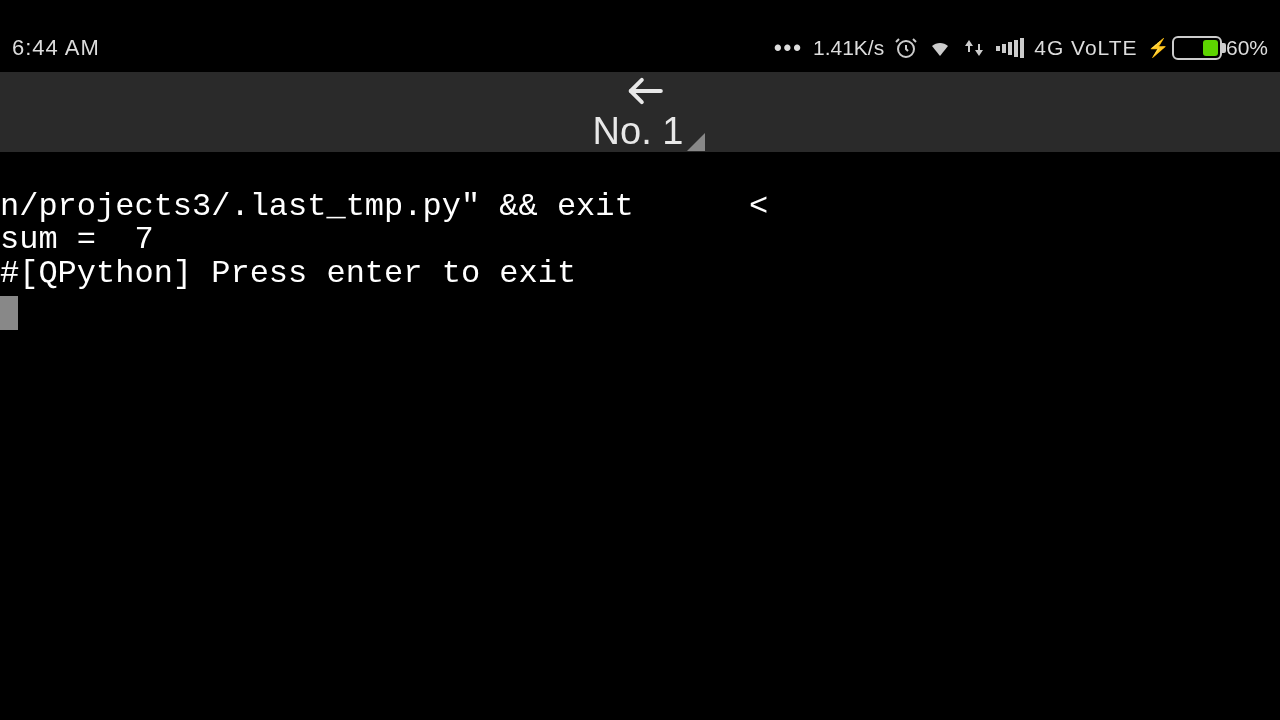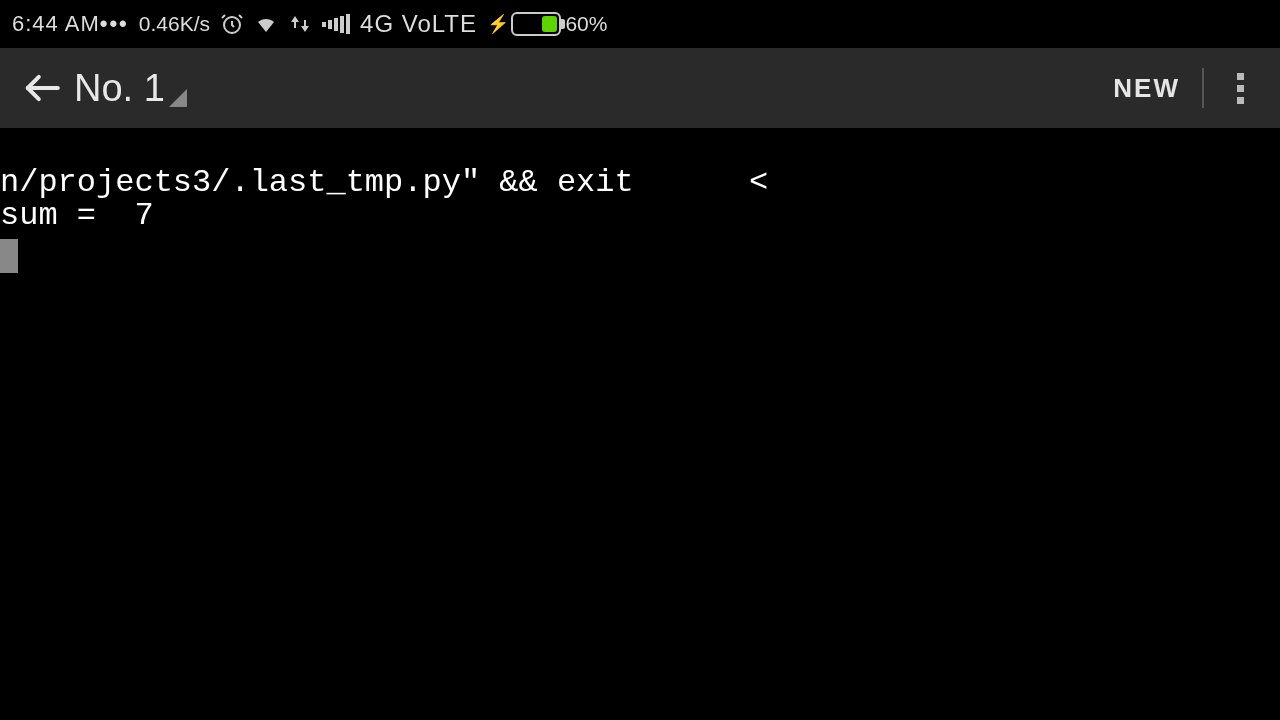--- a/index.html
+++ b/index.html
@@ -2,32 +2,33 @@
 <html><head>
 <meta charset="utf-8">
 <style>
   * { margin: 0; padding: 0; box-sizing: border-box; }
   html, body { width: 1280px; height: 720px; overflow: hidden; background: #000; font-family: sans-serif; }
   
   .status-bar {
     height: 48px;
     background: #000;
     display: flex;
-    justify-content: flex-start;
+    justify-content: space-between;
     align-items: center;
     padding: 0 12px;
     color: #ddd;
     font-size: 22px;
+    margin-top: 24px;
   }
   .status-left { font-weight: 400; letter-spacing: 1px; }
   .status-right { display: flex; align-items: center; gap: 10px; }
   .status-right span { display: inline-flex; align-items: center; }
   .dots { letter-spacing: 2px; font-weight: bold; }
   .speed { font-size: 21px; }
-  .net-label { font-size: 24px; font-weight: 400; letter-spacing: 1px; }
+  .net-label { font-size: 21px; font-weight: 400; letter-spacing: 1px; }
   
   .battery-wrap { display: inline-flex; align-items: center; gap: 4px; }
   .battery {
     width: 50px; height: 24px;
     border: 2.5px solid #ccc;
     border-radius: 6px;
     position: relative;
     display: inline-block;
   }
   .battery::after {
@@ -48,20 +49,21 @@
   .bolt { font-size: 18px; margin-right: -2px; }
   .pct { font-size: 21px; }
   
   .app-bar {
     height: 80px;
     background: #2a2a2a;
     display: flex;
     align-items: center;
     padding: 0 8px 0 18px;
     color: #e8e8e8;
+    flex-direction: column;
   }
   .back-btn {
     width: 48px; height: 48px;
     display: flex; align-items: center; justify-content: center;
     cursor: pointer;
   }
   .back-btn svg { width: 38px; height: 38px; }
   
   .title-wrap {
     position: relative;
@@ -152,21 +154,21 @@
   
   .wifi-icon svg, .alarm-icon svg, .updown-icon svg { width: 24px; height: 24px; display:block; }
 </style>
 </head>
 <body>
 
 <div class="status-bar">
   <div class="status-left">6:44 AM</div>
   <div class="status-right">
     <span class="dots">•••</span>
-    <span class="speed">0.46K/s</span>
+    <span class="speed">1.41K/s</span>
     <span class="alarm-icon">
       <svg viewBox="0 0 24 24" fill="none" stroke="#ccc" stroke-width="2">
         <circle cx="12" cy="13" r="8"></circle>
           <path d="M12 9v4l2 2"></path>
           <path d="M5 3L2 6"></path>
           <path d="M19 3l3 3"></path>
       </svg>
     </span>
     <span class="wifi-icon">
       <svg viewBox="0 0 24 24" fill="#ccc">
@@ -212,14 +214,14 @@
   <div class="divider"></div>
   <div class="divider"></div>
   <div class="overflow-btn">
     <span class="dot"></span>
     <span class="dot"></span>
     <span class="dot"></span>
   </div>
 </div>
 
 <div class="terminal">
-<span class="term-line">n/projects3/.last_tmp.py" &amp;&amp; exit      &lt;</span><span class="term-line">sum =  7</span><span class="term-line"></span><span class="term-line"></span><span class="cursor-block"></span>
+<span class="term-line">n/projects3/.last_tmp.py" &amp;&amp; exit      &lt;</span><span class="term-line">sum =  7</span><span class="term-line"></span><span class="term-line">#[QPython] Press enter to exit</span><span class="term-line"></span><span class="cursor-block"></span>
 </div>
 
 </body></html>

